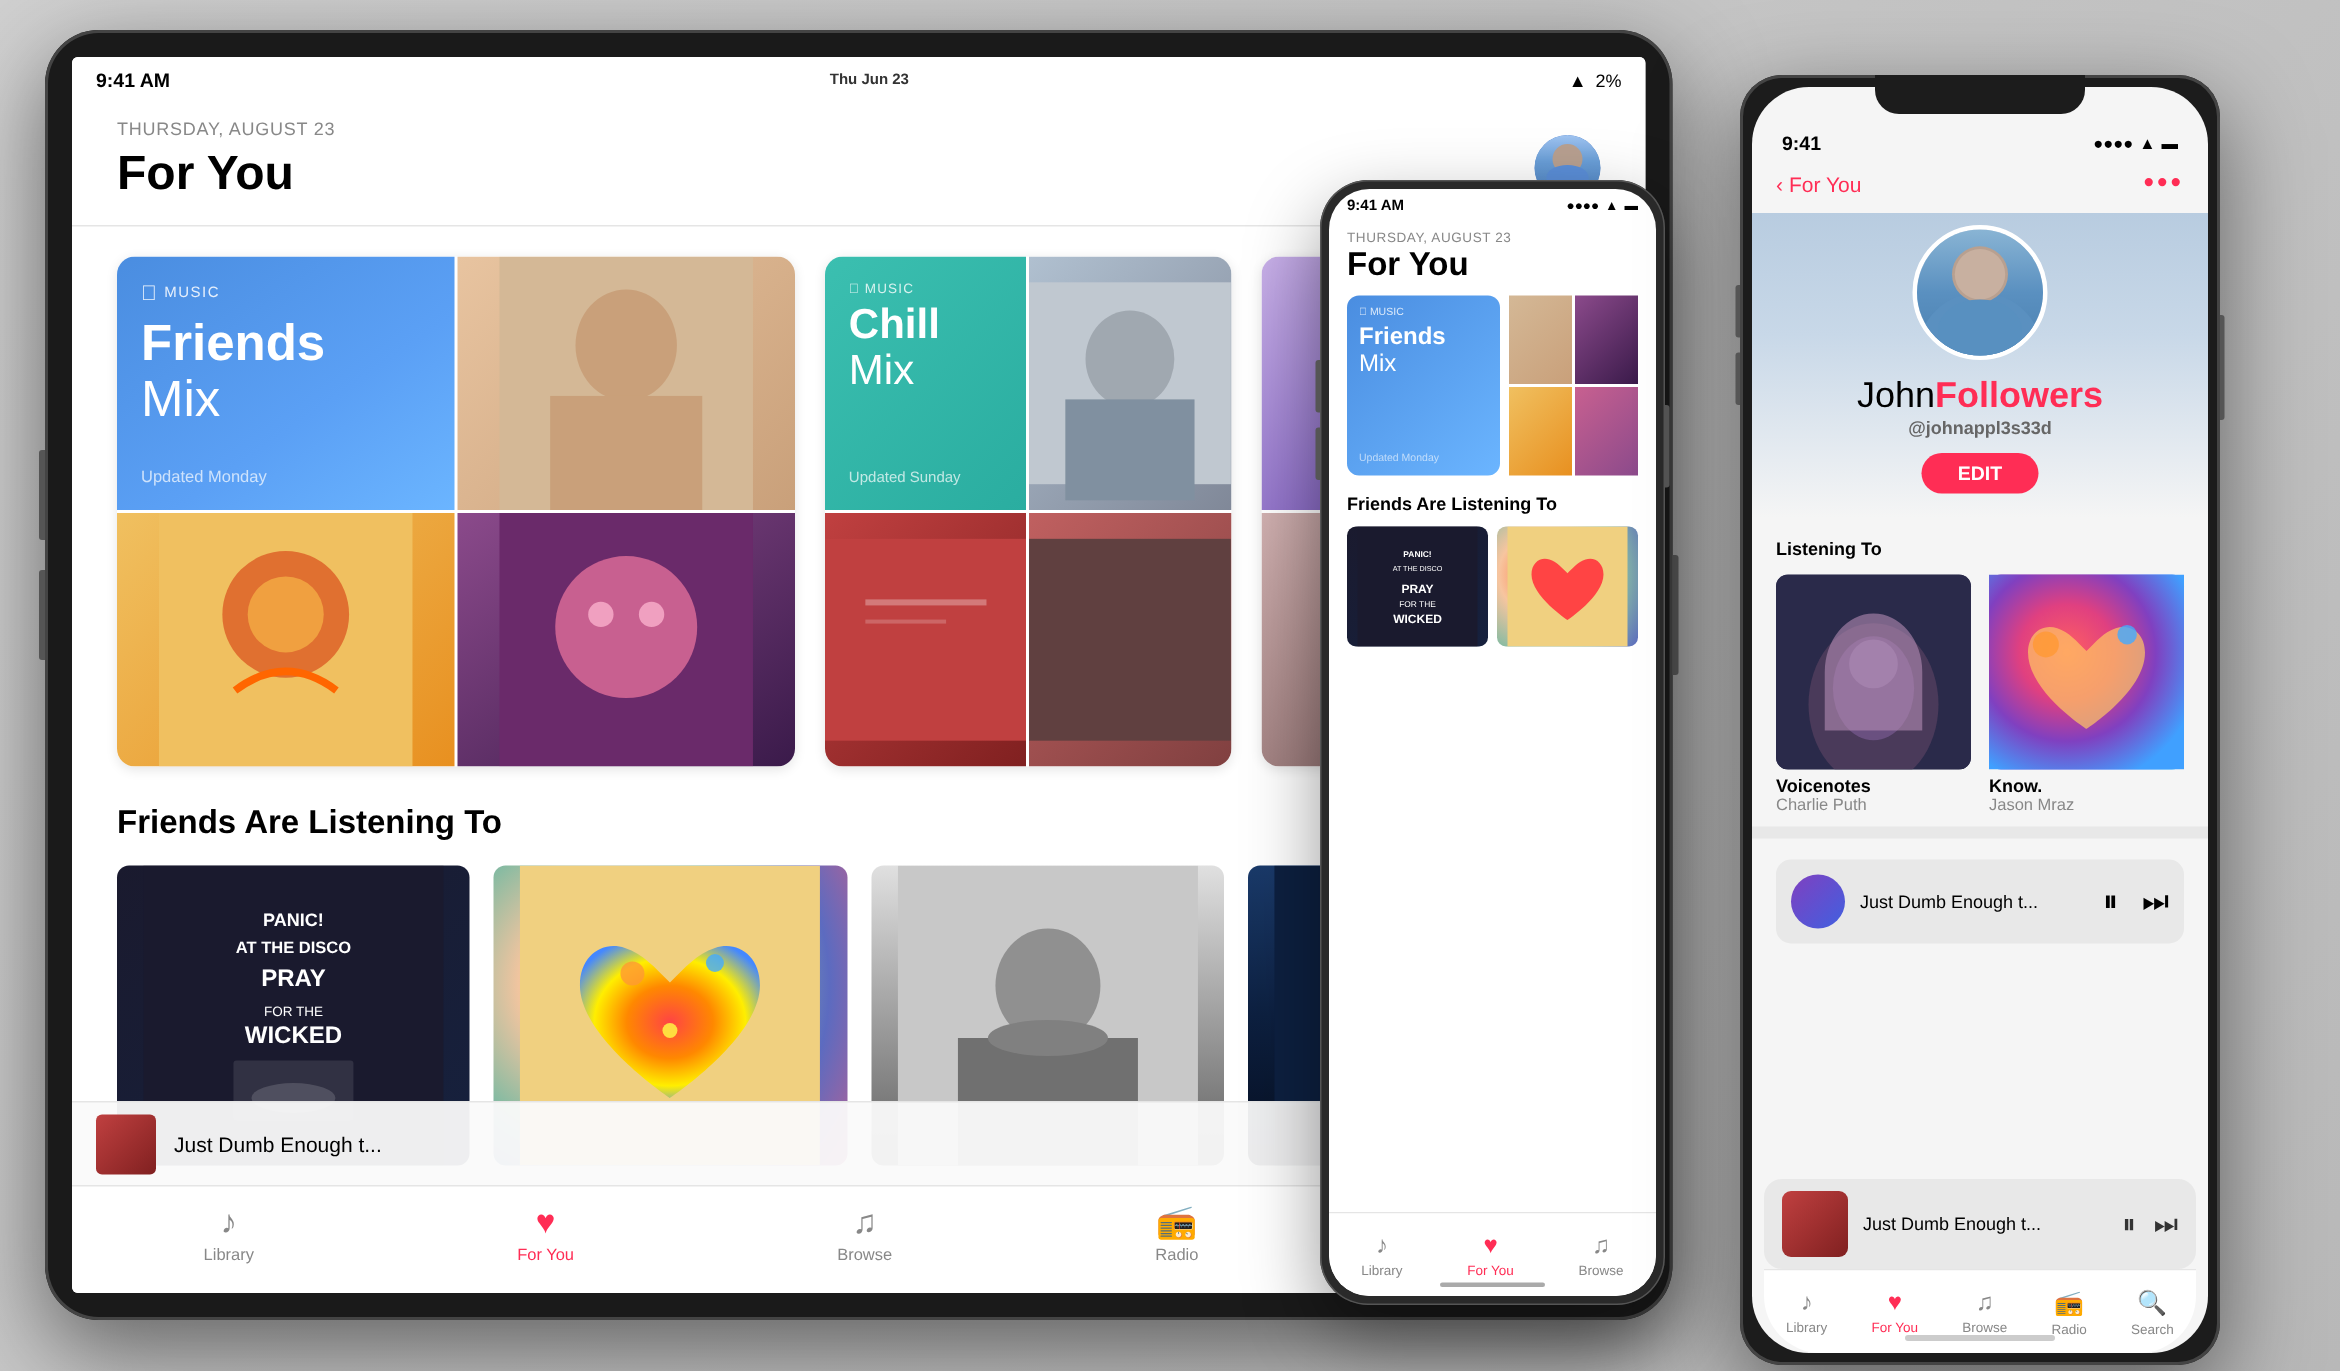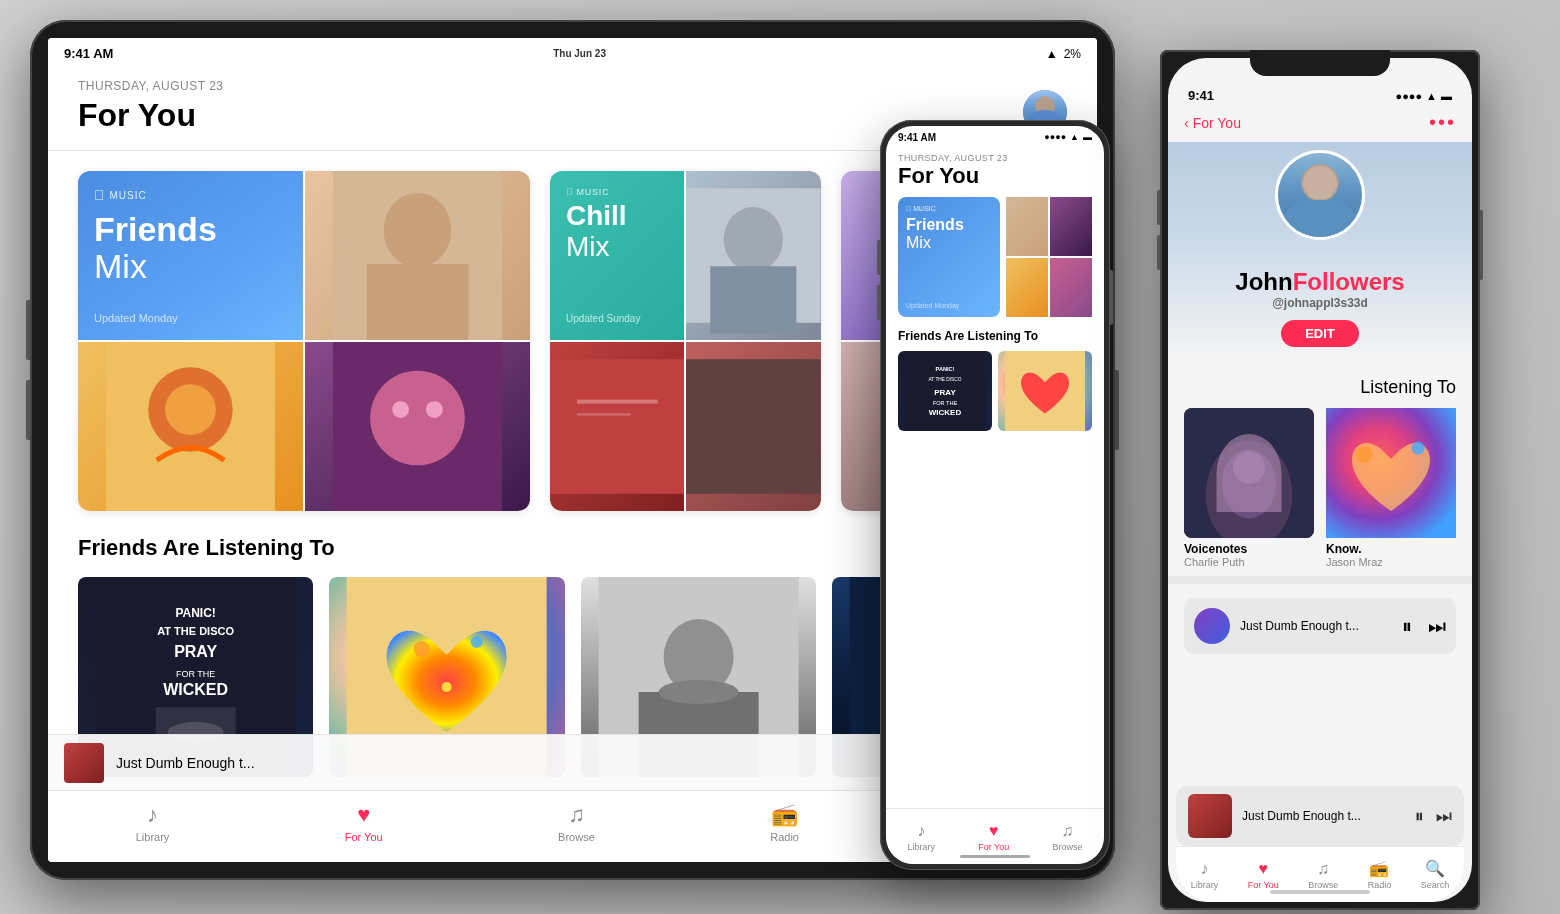--- a/index.html
+++ b/index.html
@@ -404,21 +404,21 @@
       position: absolute;
       left: 1160px;
       top: 50px;
       width: 320px;
       height: 860px;
     }
     .iphone-x-frame {
       width: 100%;
       height: 100%;
       background: #1c1c1c;
-      border-radius: 8px;
+      border-radius: 28px;
       box-shadow: 0 20px 60px rgba(0,0,0,0.5), inset 0 0 0 2px #444;
       position: relative;
     }
     .iphone-x-screen {
       position: absolute;
       left: 8px; top: 8px;
       right: 8px; bottom: 8px;
       background: #f5f5f5;
       border-radius: 38px;
       overflow: hidden;
@@ -525,24 +525,23 @@
       margin-top: 10px;
       cursor: pointer;
     }
 
     
     .iphx-section {
       padding: 14px 16px 8px;
       background: #f5f5f5;
     }
     .iphx-section-title {
-      font-size: 18px;
-      font-weight: 400;
+      font-size: 12px;
+      font-weight: 700;
       margin-bottom: 10px;
-      text-align: right;
     }
     .iphx-albums-row {
       display: flex;
       gap: 12px;
     }
     .iphx-album {
       flex: 1;
     }
     .iphx-album-art {
       width: 100%;
@@ -1006,21 +1005,21 @@
           <div class="iphx-avatar-person">
             <svg viewBox="0 0 90 90" width="90" height="90">
               <circle cx="45" cy="90" r="45" fill="#5a90c0"></circle>
               <circle cx="45" cy="32" r="20" fill="#b8a090"></circle>
               <circle cx="45" cy="32" r="18" fill="#c8b0a0"></circle>
               <ellipse cx="45" cy="72" rx="30" ry="22" fill="#5890c0"></ellipse>
             </svg>
           </div>
         </div>
         <div style="display:flex; align-items:baseline; gap:0;">
-          <span style="font-size:24px; font-weight:700; color:#000;margin-top:18px;">John </span>
+          <span style="font-size:24px; font-weight:400; color:#000;">John </span>
           <span style="font-size:24px; font-weight:700; color:#ff2d55;">Followers</span>
         </div>
         <div style="font-size:12px; color:#666;font-weight:bold;">@johnappl3s33d</div>
         <button class="iphx-edit-btn">EDIT</button>
       </div>
 
       <div class="iphx-section">
         <div class="iphx-section-title">Listening To</div>
         <div class="iphx-albums-row">
 

